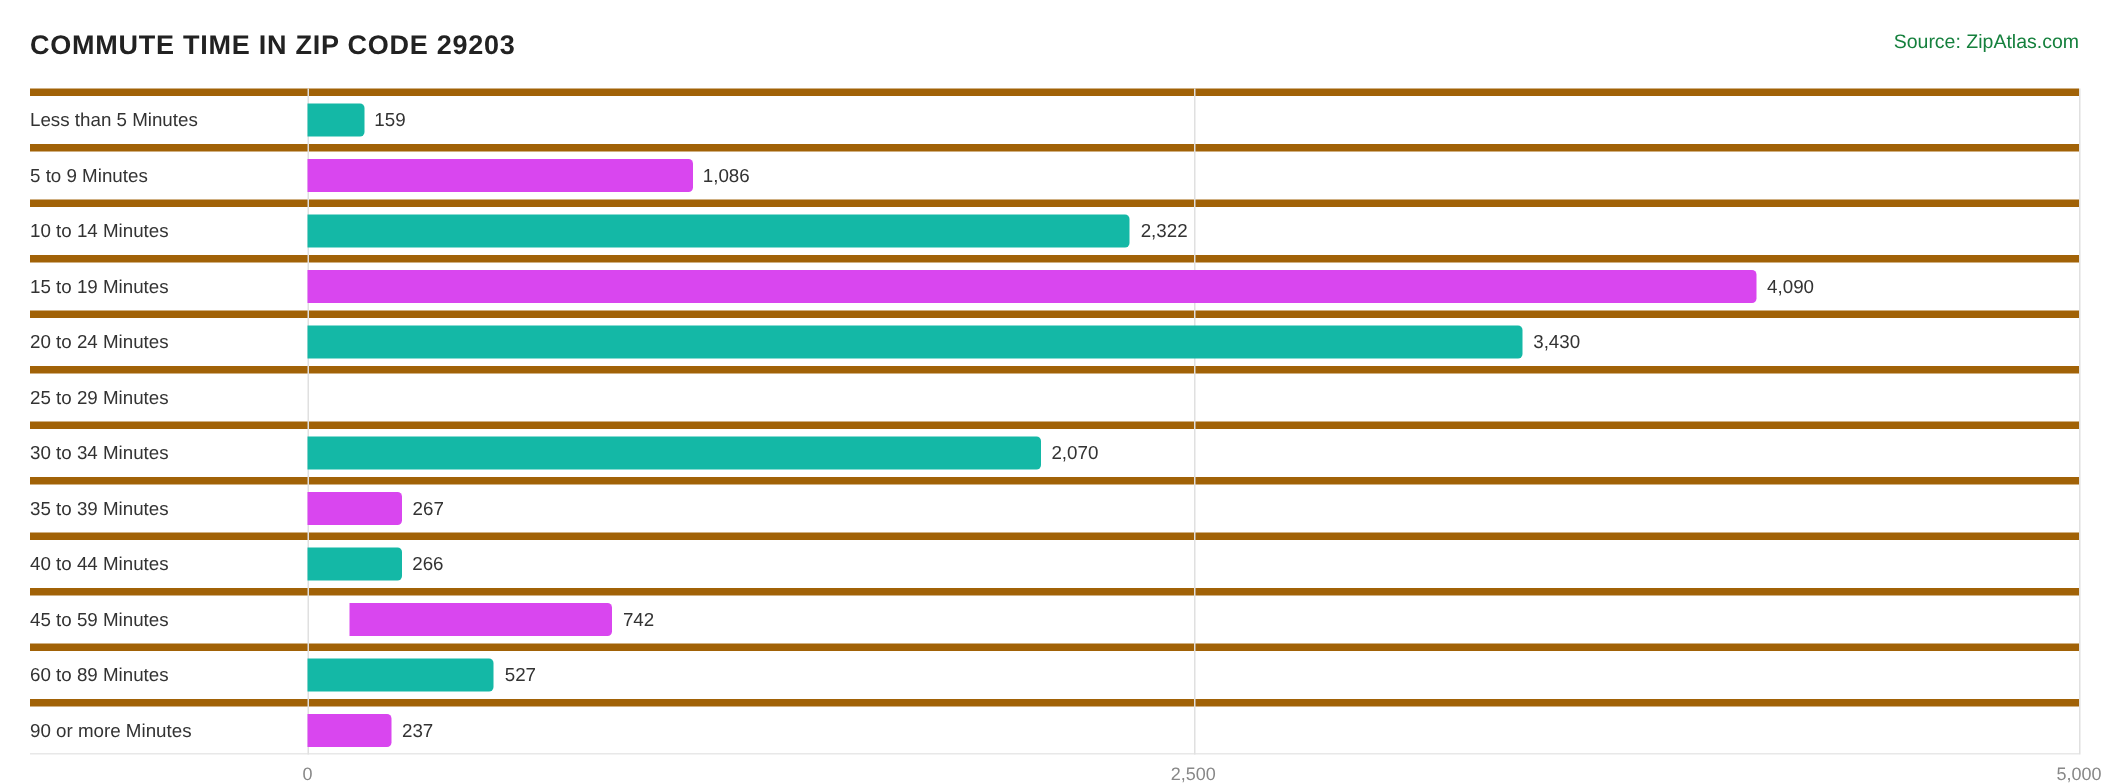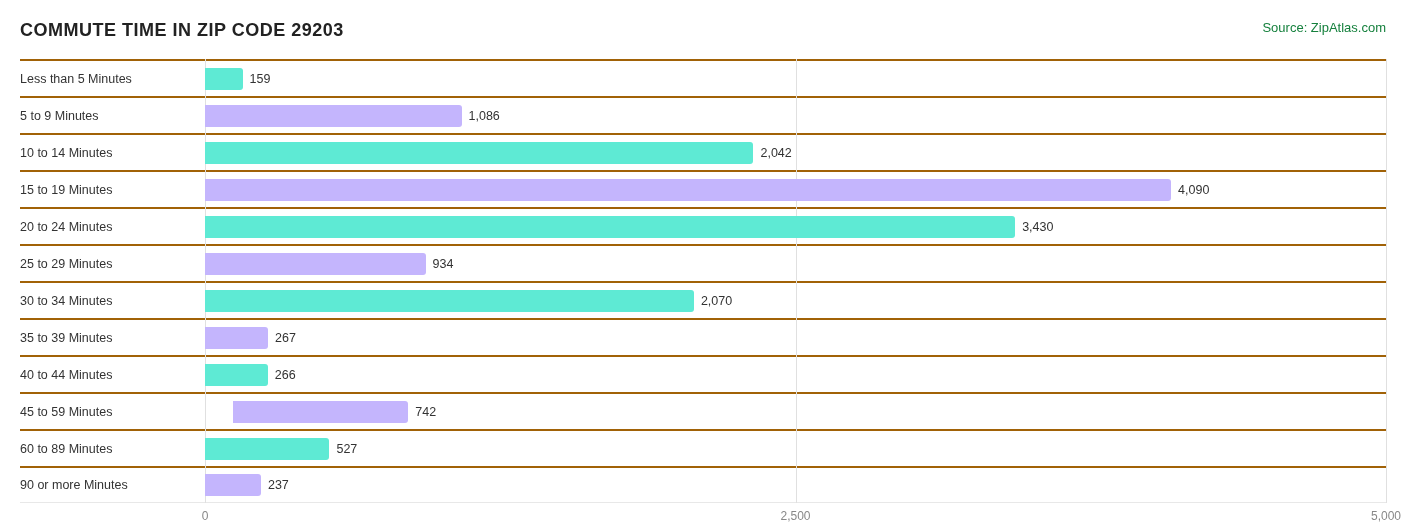--- a/index.html
+++ b/index.html
@@ -28,21 +28,21 @@
       text-align: right;
     }
     .chart-area {
       position: relative;
       width: 100%;
     }
     .bar-row {
       display: flex;
       align-items: center;
       height: 37px;
-      border-top: 2px solid #a16207;
+      border-top: 5px solid #a16207;
     }
     .bar-row:last-of-type {
       border-bottom: 1px solid #e8e8e8;
     }
     .bar-label {
       width: 185px;
       min-width: 185px;
       font-size: 12.5px;
       color: #333;
       padding-right: 6px;
@@ -50,30 +50,30 @@
     }
     .bar-container {
       flex: 1;
       height: 100%;
       display: flex;
       align-items: center;
       position: relative;
     }
     .bar {
       height: 22px;
-      background: #5eead4;
+      background: #14b8a6;
       border-radius: 0 3px 3px 0;
       display: flex;
       align-items: center;
       min-width: 2px;
       position: relative;
     }
     
     .bar-row.dark .bar {
-      background: #c4b5fd;
+      background: #d946ef;
     }
     .bar-value {
       margin-left: 7px;
       font-size: 12.5px;
       color: #333;
       white-space: nowrap;
       position: absolute;
       left: calc(100%);
       top: 50%;
       transform: translateY(-50%);
@@ -138,21 +138,21 @@
           <div class="bar-container">
             <div class="bar" style="width: 21.72%;">
               <span class="bar-value">1,086</span>
             </div>
           </div>
         </div>
         <div class="bar-row">
           <div class="bar-label">10 to 14 Minutes</div>
           <div class="bar-container">
             <div class="bar" style="width: 46.44%;">
-              <span class="bar-value">2,042</span>
+              <span class="bar-value">2,322</span>
             </div>
           </div>
         </div>
         <div class="bar-row dark">
           <div class="bar-label">15 to 19 Minutes</div>
           <div class="bar-container">
             <div class="bar" style="width: 81.8%;">
               <span class="bar-value">4,090</span>
             </div>
           </div>
@@ -160,25 +160,20 @@
         <div class="bar-row">
           <div class="bar-label">20 to 24 Minutes</div>
           <div class="bar-container">
             <div class="bar" style="width: 68.6%;">
               <span class="bar-value">3,430</span>
             </div>
           </div>
         </div>
         <div class="bar-row dark">
           <div class="bar-label">25 to 29 Minutes</div>
-          <div class="bar-container">
-            <div class="bar" style="width: 18.68%;">
-              <span class="bar-value">934</span>
-            </div>
-          </div>
         </div>
         <div class="bar-row">
           <div class="bar-label">30 to 34 Minutes</div>
           <div class="bar-container">
             <div class="bar" style="width: 41.4%;">
               <span class="bar-value">2,070</span>
             </div>
           </div>
         </div>
         <div class="bar-row dark">

